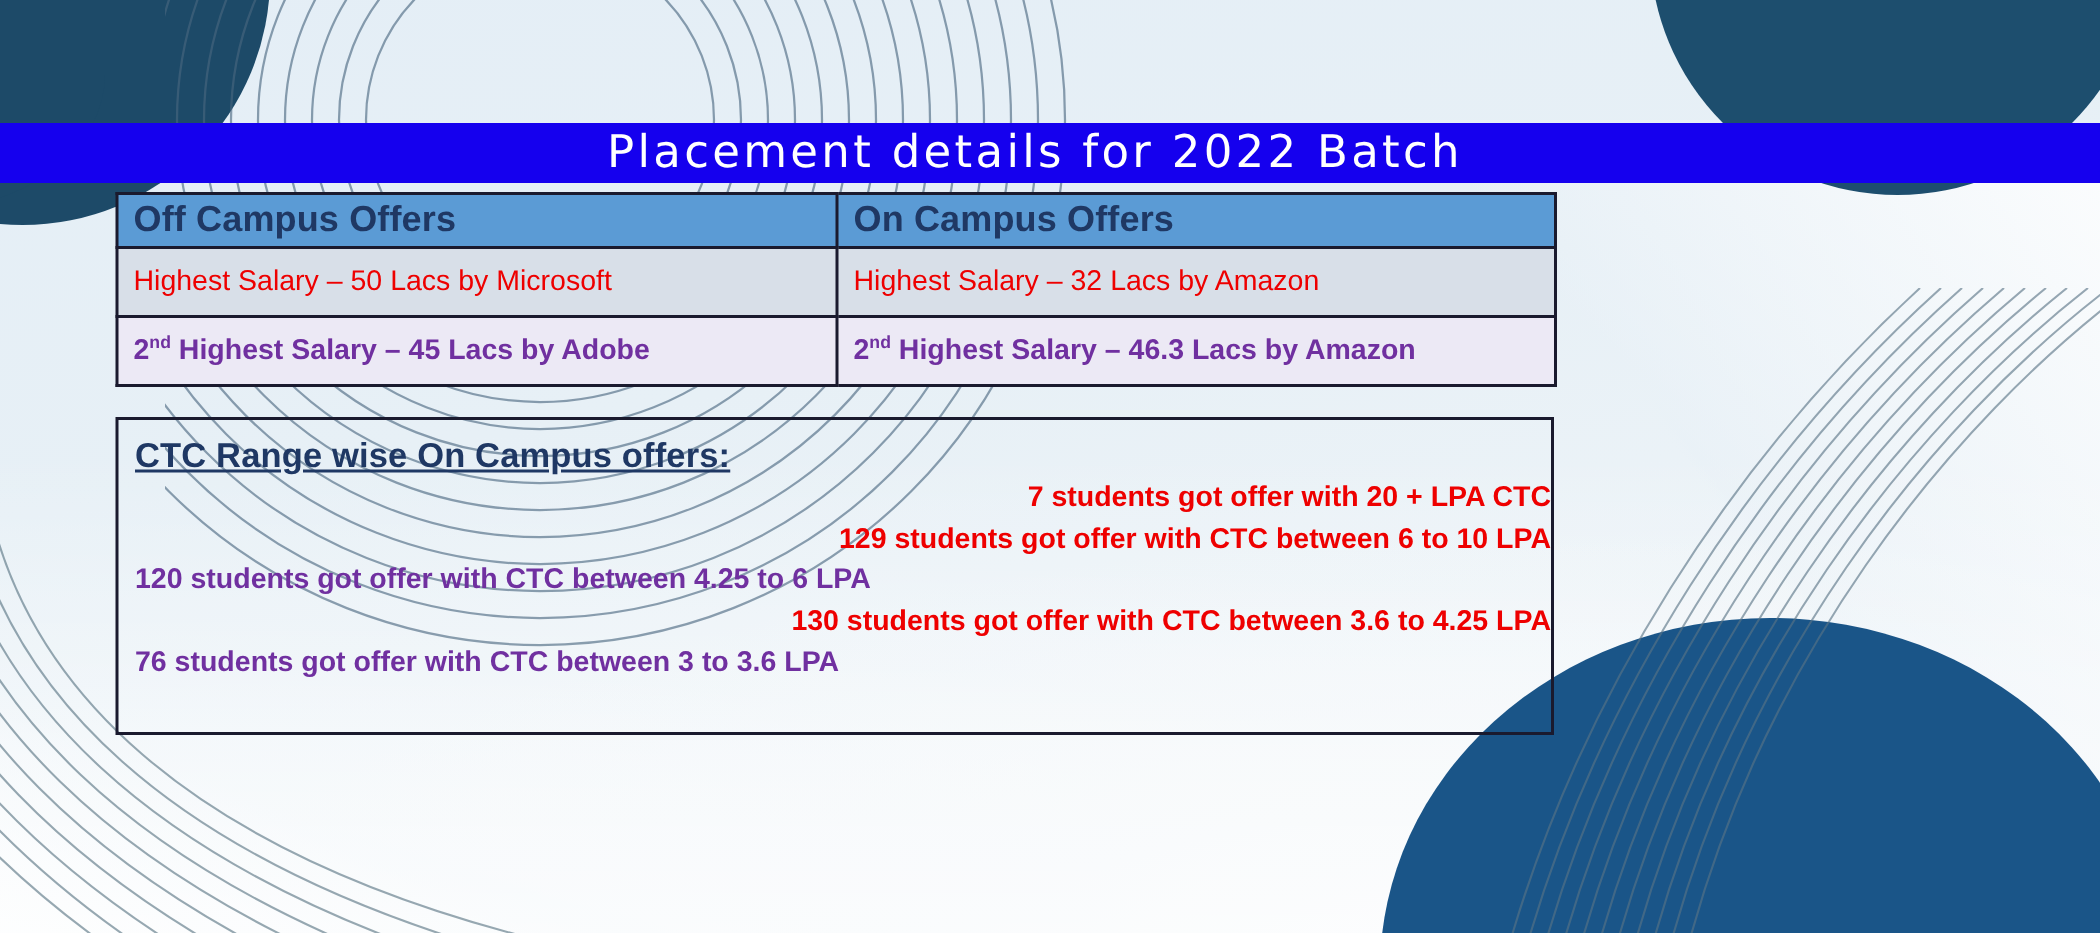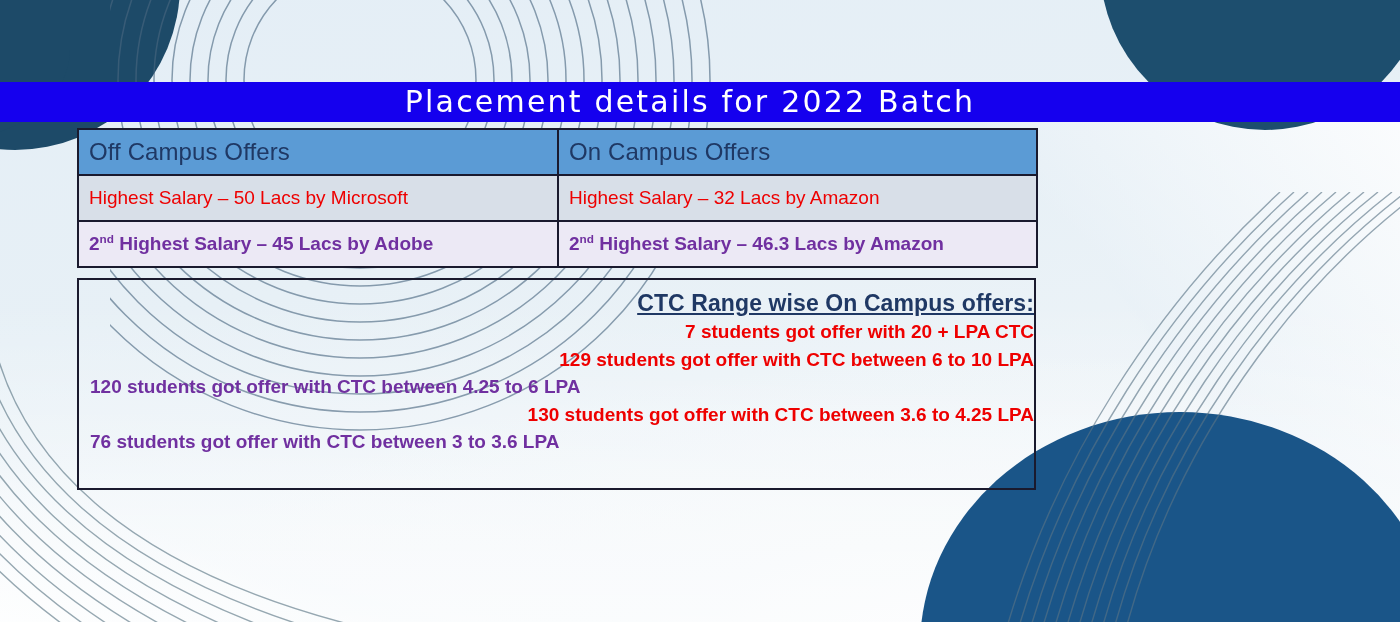--- a/index.html
+++ b/index.html
@@ -92,24 +92,24 @@
     border:2px solid #1a1a2e;
     padding:0 10px;
     text-align:left;
     vertical-align:middle;
   }
   #offers-table col.c1 { width:480px; }
   #offers-table col.c2 { width:479px; }
 
   .hdr-cell {
     background:#5b9bd5;
-    height:46px;
+    height:36px;
     color:#1f3864;
     font-size:24px;
-    font-weight:400;
+    font-weight:700;
     letter-spacing:0.1px;
   }
   .row-red td {
     background:#d8dfe8;
     height:46px;
     color:#ee0000;
     font-size:19px;
     font-weight:400;
   }
   .row-purple td {
@@ -131,21 +131,20 @@
     padding:8px 0 0 11px;
   }
   #ctc-heading {
     color:#1f3864;
     font-size:23px;
     font-weight:700;
     text-decoration:underline;
     text-underline-offset:2px;
     line-height:30px;
     letter-spacing:0.1px;
-    text-align:right;
   }
   .ctc-line {
     font-size:19px;
     font-weight:700;
     line-height:27.6px;
     white-space:nowrap;
   }
   .ctc-red    { color:#ee0000;text-align:right; }
   .ctc-purple { color:#7030a0; }
 </style>

